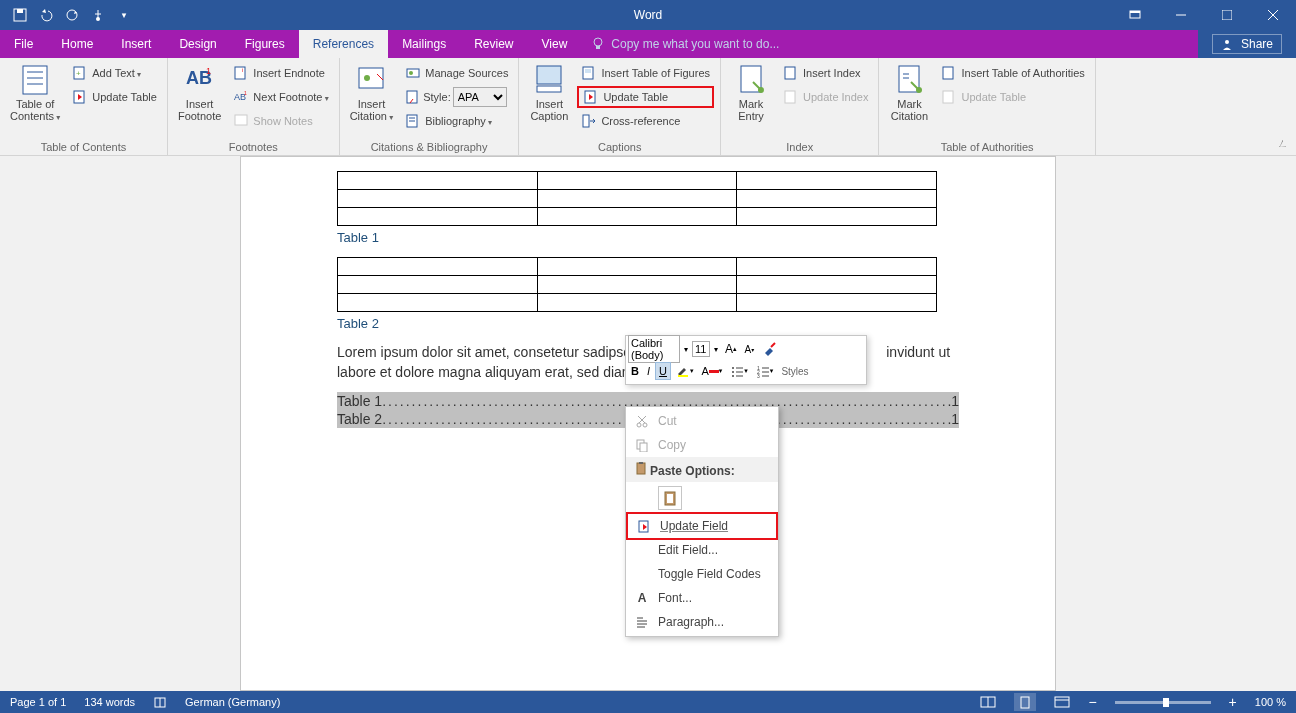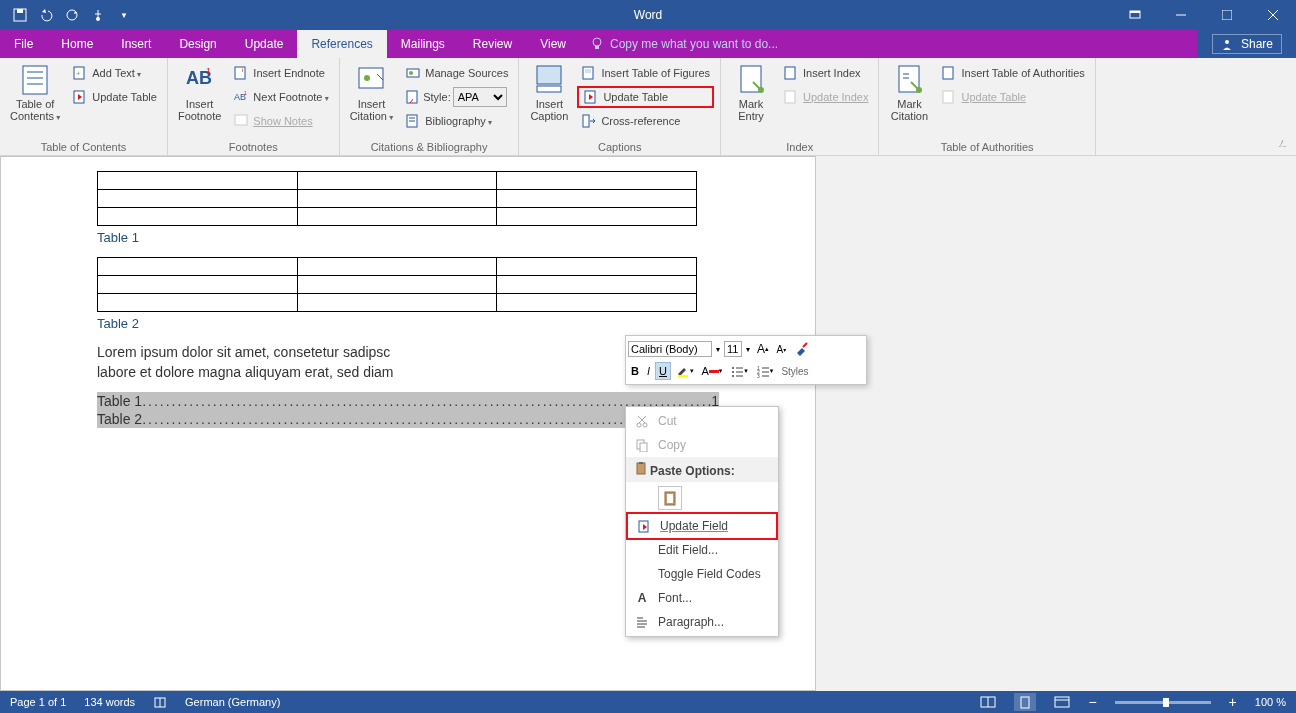--- a/index.html
+++ b/index.html
@@ -25,29 +25,29 @@
 
 .ribbon { height: 98px; background: #f1f1f1; border-bottom: 1px solid #d4d4d4; display: flex; position: relative; }
 .group { border-right: 1px solid #d4d4d4; padding: 4px 6px 2px 6px; display: flex; flex-direction: column; }
 .group-content { flex: 1; display: flex; align-items: flex-start; gap: 4px; }
 .group-label { text-align: center; font-size: 11px; color: #666; padding-top: 2px; }
 .bigbtn { display: flex; flex-direction: column; align-items: center; justify-content: flex-start; padding: 2px 4px; cursor: pointer; min-width: 48px; }
 .bigbtn .ico { width: 32px; height: 32px; margin-bottom: 2px; }
 .bigbtn .lbl { font-size: 11px; color: #444; text-align: center; line-height: 1.1; }
 .smallbtns { display: flex; flex-direction: column; gap: 2px; }
 .smallbtn { display: flex; align-items: center; gap: 4px; padding: 2px 4px; cursor: pointer; font-size: 11px; color: #444; height: 22px; }
-.smallbtn.disabled { color: #aaa; cursor: default; text-decoration: underline; }
+.smallbtn.disabled { color: #aaa; cursor: default; }
 .smallbtn .sico { width: 16px; height: 16px; flex-shrink: 0; }
 .style-row { display: flex; align-items: center; gap: 2px; }
 .style-row select { font-size: 11px; border: 1px solid #ababab; height: 20px; }
 .highlight-red { border: 2px solid #e8121a; }
 .collapse-btn { position: absolute; right: 8px; bottom: 4px; font-size: 10px; color: #666; cursor: pointer; }
 
 
-.docarea { position: absolute; top: 156px; bottom: 22px; left: 0; right: 0; background: #f1f1f1; display: flex; overflow: hidden; }
+.docarea { position: absolute; top: 156px; bottom: 22px; left: 0; right: 0; background: #f1f1f1; display: flex; justify-content: center; overflow: hidden; }
 .page { width: 816px; background: #fff; border: 1px solid #c6c6c6; margin-top: 0; padding: 10px 96px 60px 96px; position: relative; }
 .doctable { border-collapse: collapse; width: 600px; margin-top: 4px; }
 .doctable td { border: 1px solid #000; height: 18px; }
 .caption { font-size: 13px; color: #1f4e79; margin-top: 4px; margin-bottom: 12px; }
 .body-text { font-size: 14px; color: #333; line-height: 1.4; margin: 10px 0; }
 .tof { margin-top: 8px; }
 .tof-row { display: flex; font-size: 14px; color: #333; background: #c0c0c0; padding: 1px 0; }
 .tof-row .fill { flex: 1; overflow: hidden; letter-spacing: 2px; color: #333; }
 .tof-row .fill::after { content: "................................................................................................................................................................"; }
 
@@ -135,21 +135,21 @@
         </svg>
       </div>
   </div>
 </div>
 
 <div class="tabstrip">
   <div class="tab file">File</div>
   <div class="tab">Home</div>
   <div class="tab">Insert</div>
   <div class="tab">Design</div>
-  <div class="tab">Update</div>
+  <div class="tab">Figures</div>
   <div class="tab active">References</div>
   <div class="tab">Mailings</div>
   <div class="tab">Review</div>
   <div class="tab">View</div>
   <div class="tellme">
     <svg width="14" height="14">
         <circle cx="7" cy="5" r="4" fill="none" stroke="#c0d0e8"></circle>
         <rect x="5" y="9" width="4" height="3" fill="#c0d0e8"></rect>
       </svg>
     <span>Copy me what you want to do...</span>
@@ -430,21 +430,21 @@
           <span>Table 2</span>
           <span class="fill"></span>
           <span>1</span>
         </div>
     </div>
   </div>
 </div>
 
 <div class="minitoolbar">
   <div class="mt-row">
-    <span class="mt-sel" style="width:84px">Calibri (Body)</span>
+    <span class="mt-sel" style="width:52px">Calibri (Body)</span>
       <span style="font-size:8px;padding:0 2px">▾</span>
     <span class="mt-sel" style="width:18px">11</span>
       <span style="font-size:8px;padding:0 2px">▾</span>
     <span class="mt-item" style="font-size:12px">A<sup style="font-size:7px">▴</sup></span>
     <span class="mt-item" style="font-size:10px">A<sup style="font-size:6px">▾</sup></span>
     <span class="mt-item">
         <svg width="16" height="16">
           <path d="M3 12 L8 7 L11 10 L6 15 Z" fill="#2b579a"></path>
           <path d="M9 6 L13 2" stroke="#e8121a" stroke-width="2"></path>
         </svg>

